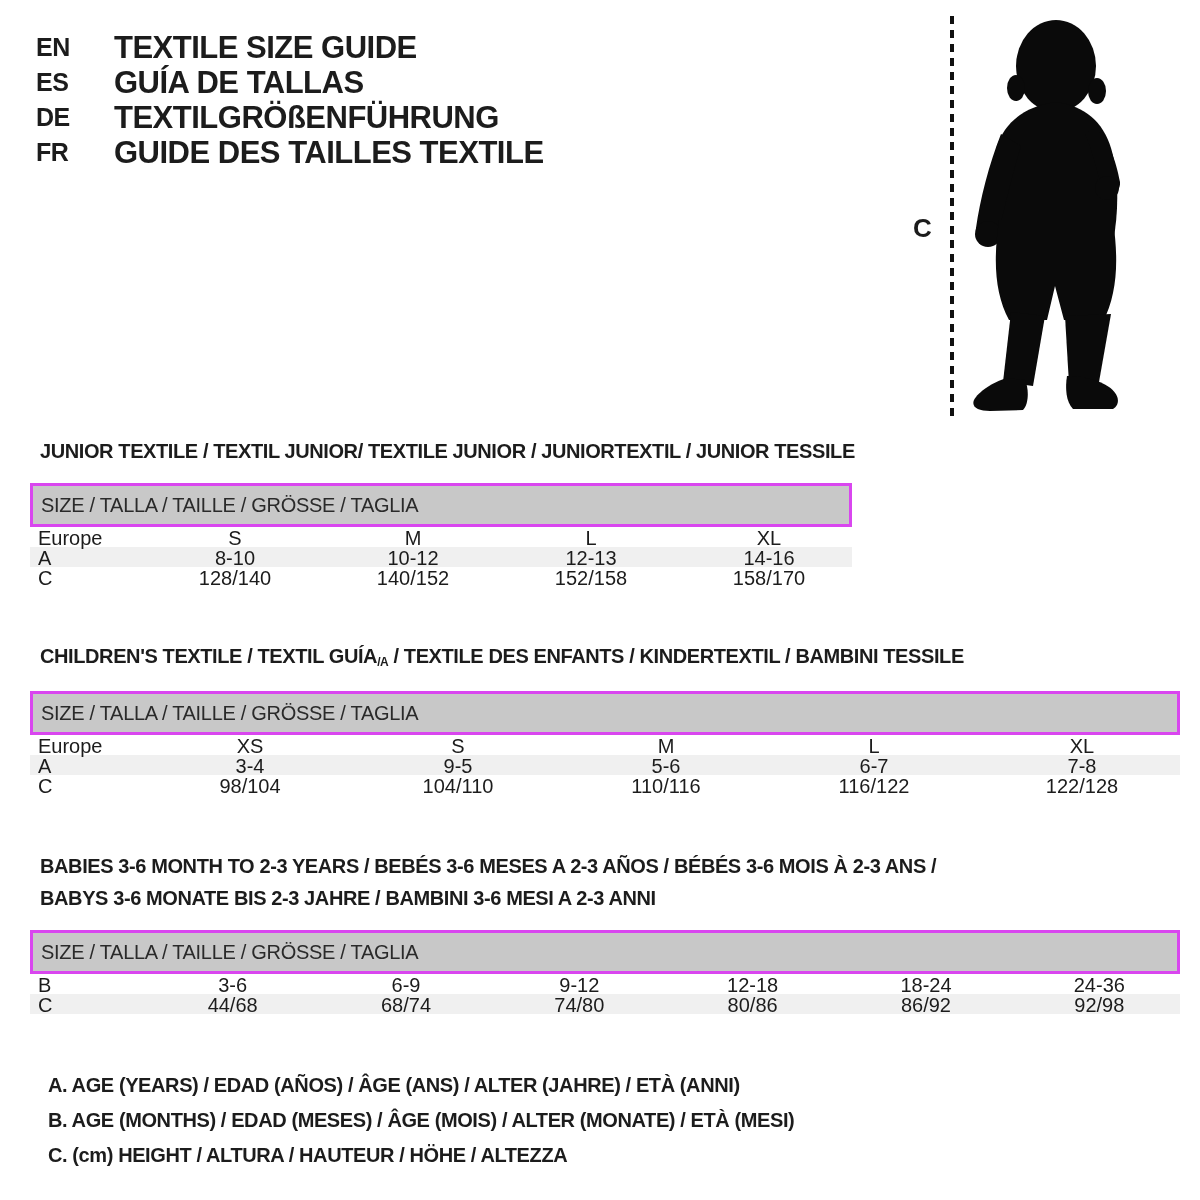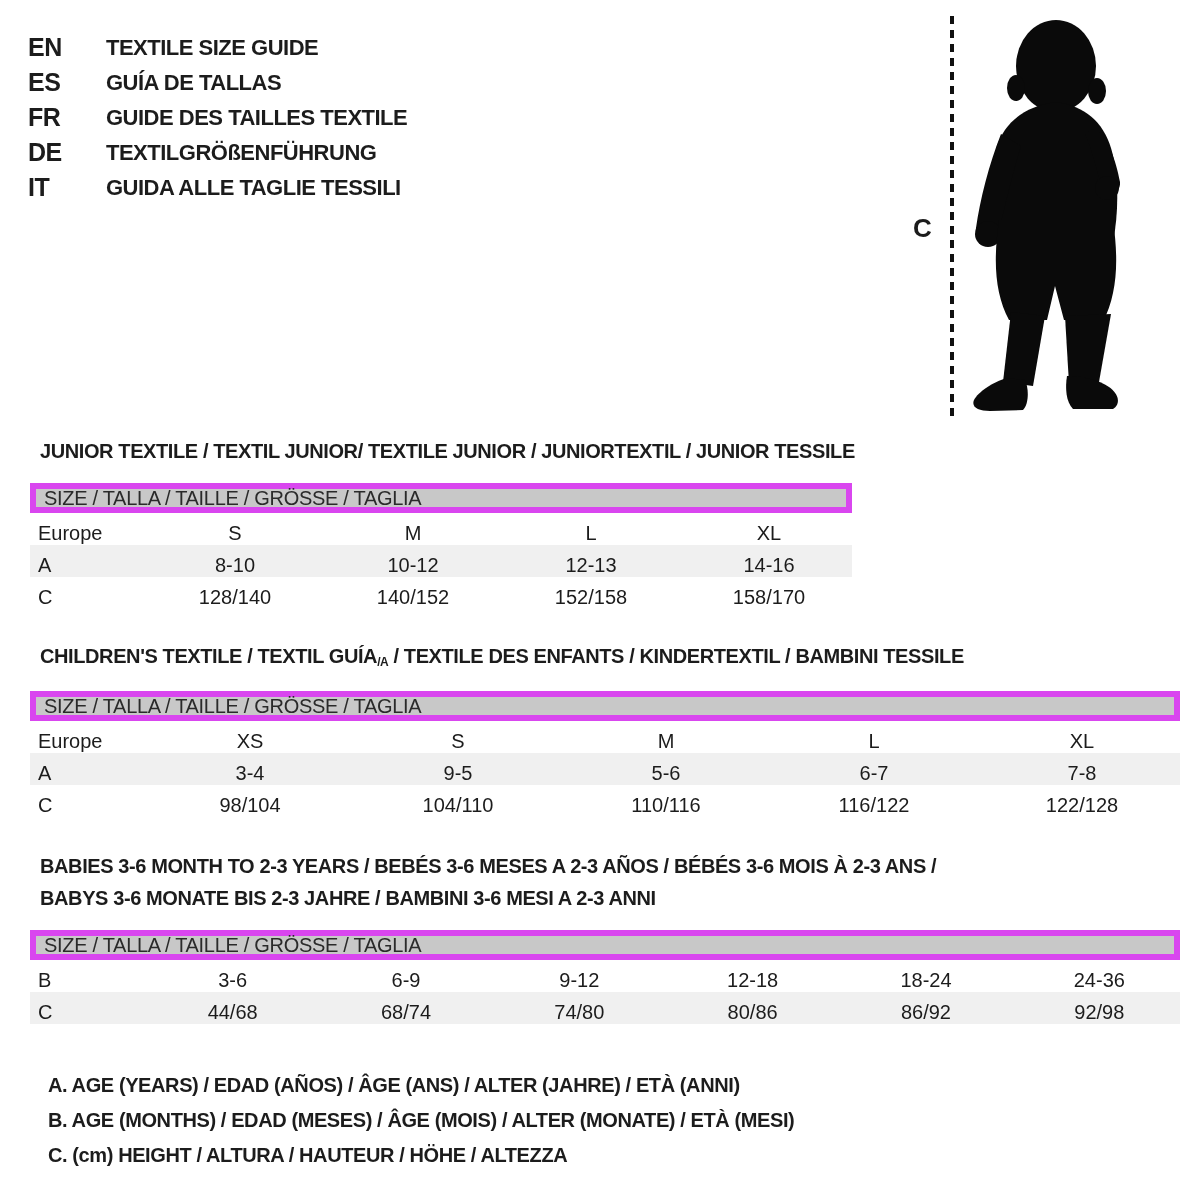--- a/index.html
+++ b/index.html
@@ -9,26 +9,26 @@
     width: 1200px; height: 1200px;
     background: #ffffff;
     font-family: "Liberation Sans", "DejaVu Sans", sans-serif;
     font-stretch: condensed;
     color: #1c1c1c;
     overflow: hidden;
   }
   .abs { position: absolute; }
 
   
-  .lang-list { left: 28px; top: 30px; }
+  .lang-list { left: 36px; top: 30px; }
   .lang-row { display: flex; height: 35px; align-items: center; }
   .lang-code {
     width: 78px; font-size: 25px; font-weight: 700; letter-spacing: -0.5px;
   }
-  .lang-title { font-size: 22px; font-weight: 700; letter-spacing: -0.5px; }
+  .lang-title { font-size: 31px; font-weight: 700; letter-spacing: -0.5px; }
 
   
   .measure-label {
     left: 913px; top: 213px; font-size: 26px; font-weight: 700;
   }
   .dash-line {
     left: 950px; top: 16px; width: 4px; height: 402px;
     background: repeating-linear-gradient(180deg, #101010 0 8px, transparent 8px 14px);
   }
   .toddler { left: 963px; top: 16px; }
@@ -36,25 +36,25 @@
   
   .sec-title {
     left: 40px; font-size: 20px; font-weight: 700; letter-spacing: -0.4px;
     line-height: 32px; white-space: nowrap;
   }
   .sub-a { font-size: 0.6em; vertical-align: -0.25em; font-weight: 700; }
 
   
   .size-table { left: 30px; }
   .size-bar {
-    height: 30px; background: #c8c8c8; border: 6px solid #d946ef;
+    height: 44px; background: #c8c8c8; border: 3px solid #d946ef;
     display: flex; align-items: center; padding-left: 8px;
     font-size: 20px; font-weight: 400; color: #2a2a2a; letter-spacing: -0.3px;
   }
-  .trow { display: flex; height: 32px; align-items: flex-end; font-size: 20px; gap: 12px; }
+  .trow { display: flex; height: 20px; align-items: flex-start; font-size: 20px; gap: 12px; }
   .trow.stripe { background: #f0f0f0; }
   .trow .lbl { width: 110px; padding-left: 8px; }
   .trow .val { flex: 1; text-align: center; }
 
   
   .legend { left: 40px; top: 1068px; }
   .legend-line {
     font-size: 20px; font-weight: 700; letter-spacing: -0.4px;
     height: 35px; line-height: 35px; white-space: nowrap; margin-left: 8px;
   }
@@ -65,30 +65,26 @@
 <div class="abs lang-list">
   <div class="lang-row">
     <span class="lang-code">EN</span>
     <span class="lang-title">TEXTILE SIZE GUIDE</span>
   </div>
   <div class="lang-row">
     <span class="lang-code">ES</span>
     <span class="lang-title">GUÍA DE TALLAS</span>
   </div>
   <div class="lang-row">
+    <span class="lang-code">DE</span>
+    <span class="lang-title">TEXTILGRÖßENFÜHRUNG</span>
+  </div>
+  <div class="lang-row">
     <span class="lang-code">FR</span>
     <span class="lang-title">GUIDE DES TAILLES TEXTILE</span>
-  </div>
-  <div class="lang-row">
-    <span class="lang-code">DE</span>
-    <span class="lang-title">TEXTILGRÖßENFÜHRUNG</span>
-  </div>
-  <div class="lang-row">
-    <span class="lang-code">IT</span>
-    <span class="lang-title">GUIDA ALLE TAGLIE TESSILI</span>
   </div>
 </div>
 
 <div class="abs measure-label">C</div>
 <div class="abs dash-line"></div>
 <svg class="abs toddler" width="172" height="402" viewBox="0 0 172 402" aria-hidden="true">
   <g fill="#0a0a0a">
 
     <ellipse cx="93" cy="50" rx="40" ry="46"></ellipse>
 

